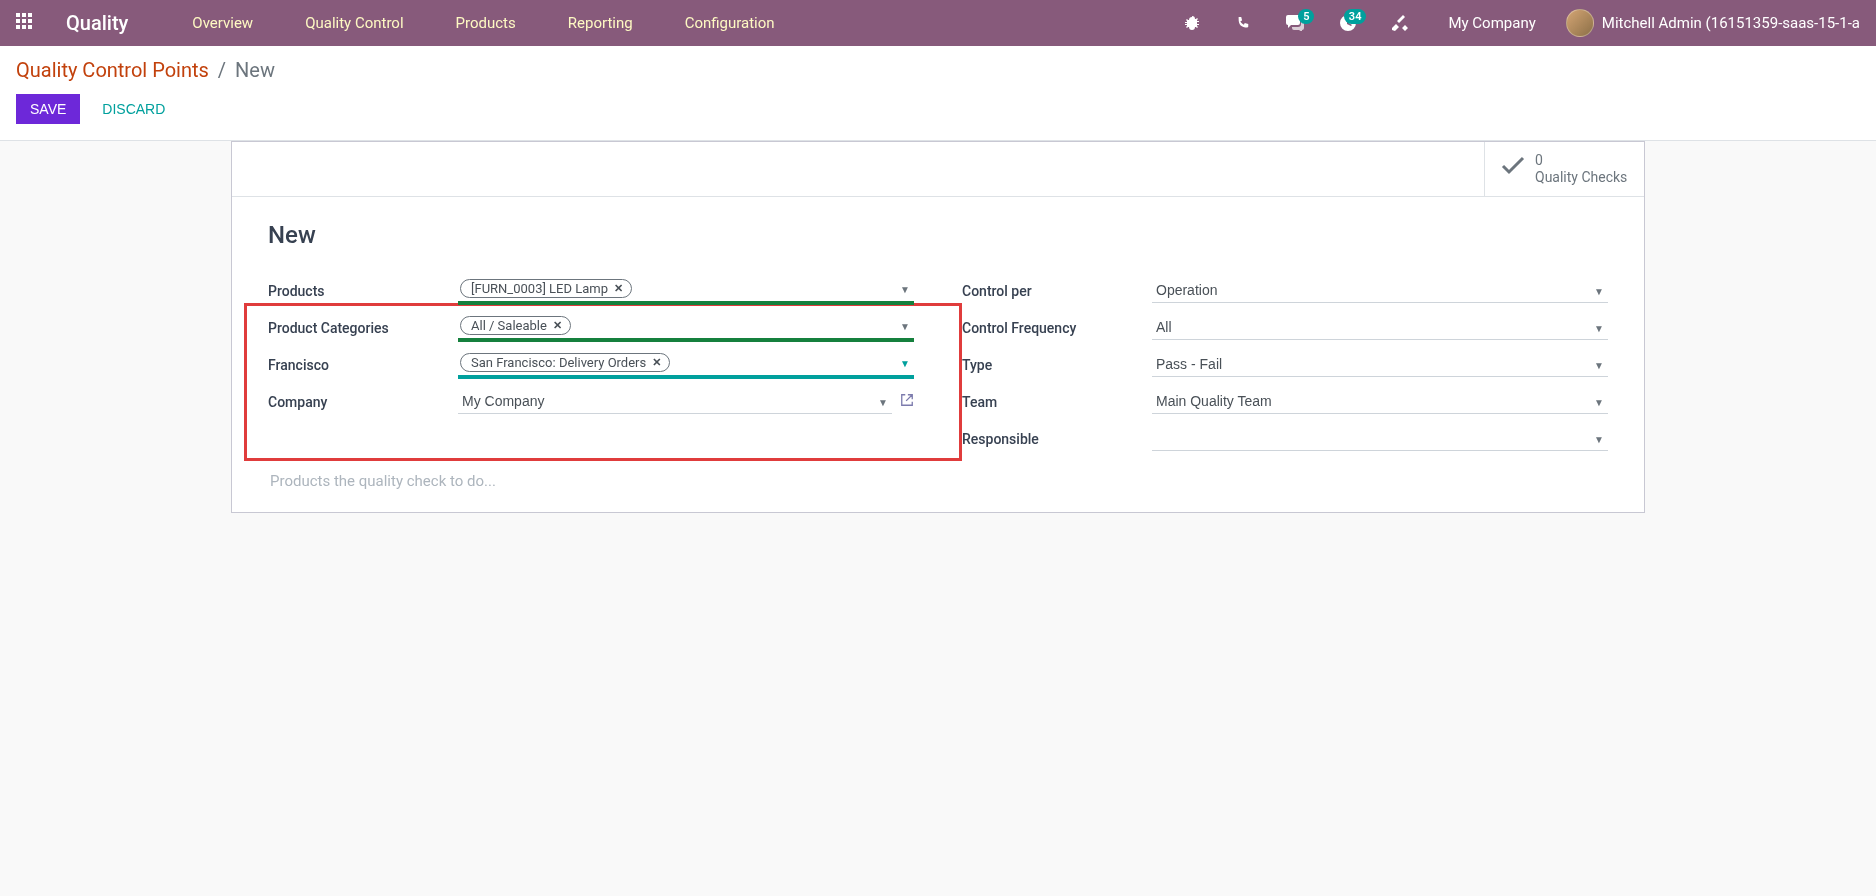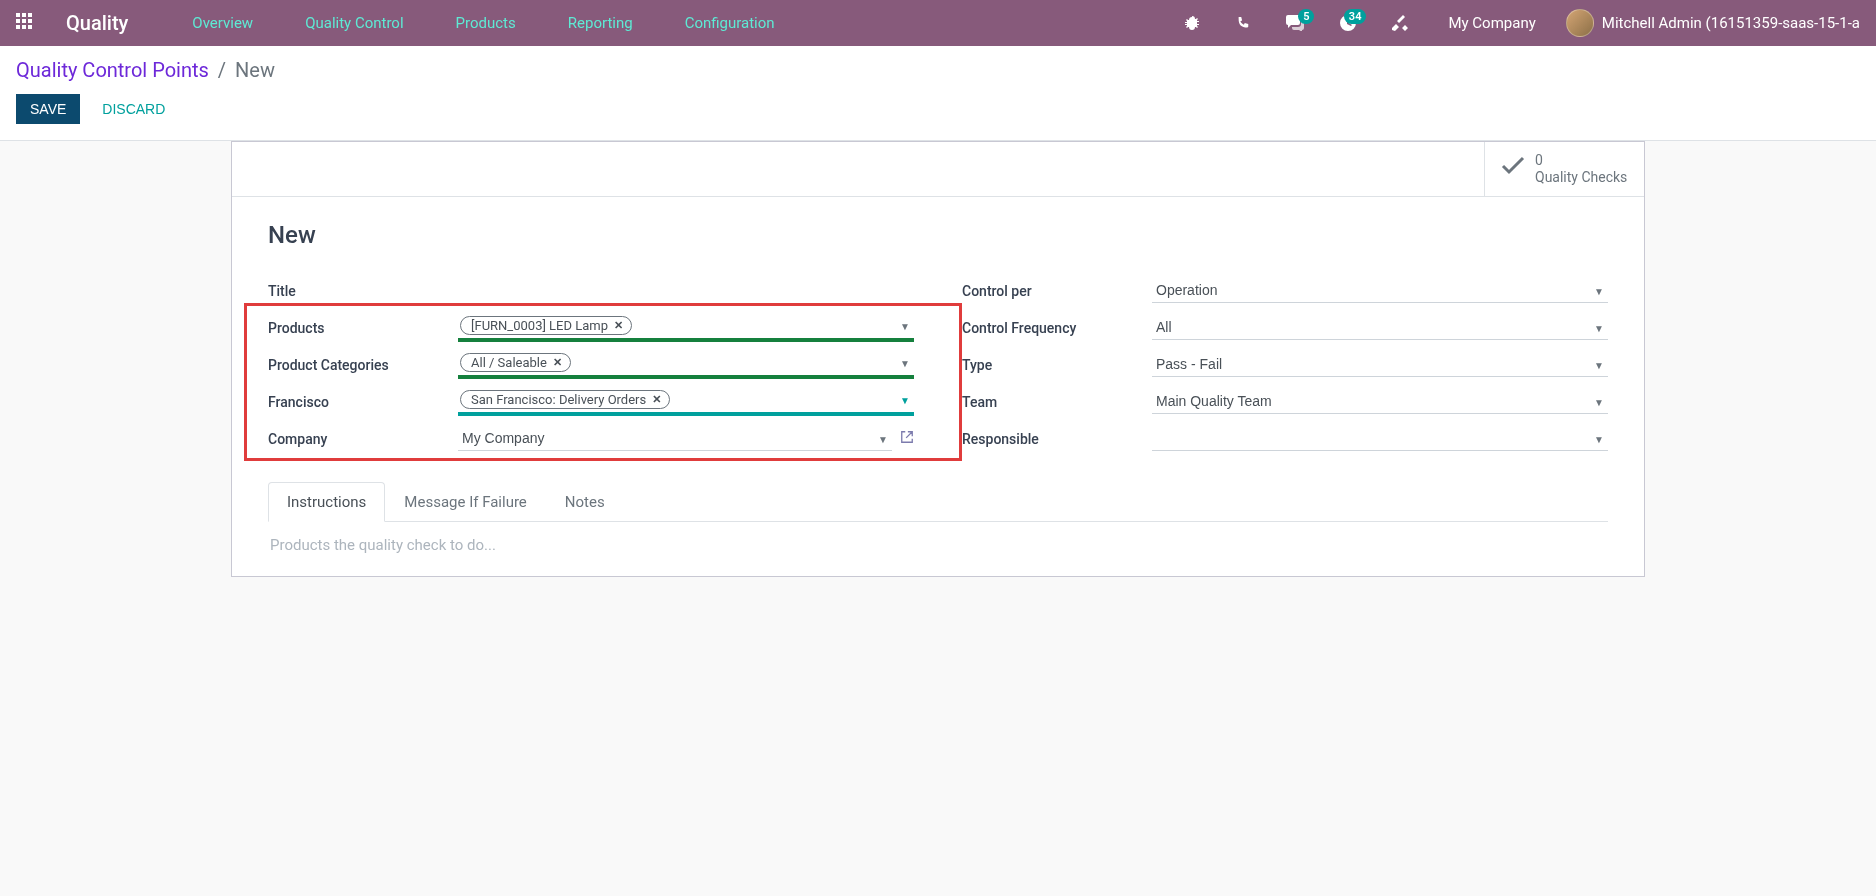--- a/index.html
+++ b/index.html
@@ -2,34 +2,34 @@
 <html><head>
 <meta charset="utf-8">
 <style>
 * { box-sizing: border-box; margin: 0; padding: 0; }
 body { font-family: -apple-system, BlinkMacSystemFont, "Segoe UI", Roboto, "Helvetica Neue", Arial, sans-serif; background: #f9f9f9; color: #374151; font-size: 14px; }
 
 .navbar { background: #875a7b; height: 46px; display: flex; align-items: center; padding: 0 16px; color: #fff; gap: 16px; }
 .navbar .apps-icon { width: 20px; height: 20px; display: grid; grid-template-columns: repeat(3,4px); grid-template-rows: repeat(3,4px); gap: 2px; cursor: pointer; }
 .navbar .apps-icon span { background: #fff; width: 4px; height: 4px; }
 .navbar .app-name { font-size: 20px; font-weight: 500; margin-left: 14px; margin-right: 30px; }
-.navbar .menu-item { color: #5eead4; text-decoration: none; font-size: 15px; padding: 0 18px; cursor: pointer; }
+.navbar .menu-item { color: #fef9c3; text-decoration: none; font-size: 15px; padding: 0 18px; cursor: pointer; }
 .navbar .spacer { flex: 1; }
 .navbar .icon-btn { position: relative; padding: 0 10px; cursor: pointer; display: flex; align-items: center; }
 .navbar .badge { position: absolute; top: -6px; right: 0px; background: #00a09d; color: #fff; border-radius: 10px; font-size: 11px; padding: 1px 5px; font-weight: 600; }
 .navbar .company { padding: 0 14px; font-size: 15px; cursor: pointer; }
 .navbar .user { display: flex; align-items: center; gap: 8px; font-size: 15px; cursor: pointer; }
 .navbar .avatar { width: 28px; height: 28px; border-radius: 50%; background: linear-gradient(135deg,#d4a574,#8b6f47); border: 1px solid rgba(255,255,255,0.3); }
 
 .control-panel { background: #fff; border-bottom: 1px solid #dee2e6; padding: 12px 16px 16px 16px; }
 .breadcrumb { font-size: 20px; color: #6c757d; margin-bottom: 12px; }
-.breadcrumb a { color: #6d28d9; text-decoration: none; cursor: pointer; }
+.breadcrumb a { color: #c2410c; text-decoration: none; cursor: pointer; }
 .breadcrumb .sep { color: #6c757d; padding: 0 4px; }
 .btn-row { display: flex; gap: 8px; align-items: center; }
-.btn-primary { background: #0c4a6e; color: #fff; border: none; padding: 7px 14px; font-size: 14px; font-weight: 500; cursor: pointer; text-transform: uppercase; }
+.btn-primary { background: #6d28d9; color: #fff; border: none; padding: 7px 14px; font-size: 14px; font-weight: 500; cursor: pointer; text-transform: uppercase; }
 .btn-secondary { background: transparent; color: #00a09d; border: none; padding: 7px 14px; font-size: 14px; font-weight: 500; cursor: pointer; text-transform: uppercase; }
 
 .content { max-width: 1430px; margin: 0 auto; padding: 0 8px; }
 .form-sheet { background: #fff; border: 1px solid #c8c8d3; margin-top: 0; }
 .button-box { display: flex; justify-content: flex-end; border-bottom: 1px solid #dee2e6; }
 .stat-btn { display: flex; align-items: center; gap: 10px; padding: 10px 16px; border-left: 1px solid #dee2e6; cursor: pointer; min-width: 160px; }
 .stat-btn .check-icon { color: #6c757d; font-size: 22px; }
 .stat-btn .stat-text { display: flex; flex-direction: column; color: #6c757d; font-size: 14px; line-height: 1.2; }
 
 .form-body { padding: 24px 36px 8px 36px; }
@@ -145,24 +145,20 @@
       </div>
     </div>
 
     <div class="form-body">
       <h1 class="form-title">New</h1>
 
       <div class="form-columns">
         <div class="form-col left-group">
           <div class="highlight-box" style="top:30px; left:-24px; right:-48px; height:158px;"></div>
 
-          <div class="form-row">
-            <div class="form-label">Title</div>
-            <div class="form-field"></div>
-          </div>
 
           <div class="form-row">
             <div class="form-label">Products</div>
             <div class="form-field">
               <div class="tag-field">
                 <span class="tag">
                   <span>[FURN_0003] LED Lamp</span>
                   <span class="tag-close">✕</span>
                 </span>
                 <span class="caret">▼</span>
@@ -244,23 +240,18 @@
           <div class="form-row">
             <div class="form-label">Responsible</div>
             <div class="form-field">
               <input class="field-input" value="" style="">
               <span class="caret">▼</span>
             </div>
           </div>
         </div>
       </div>
 
-      <div class="tabs">
-        <div class="tab active">Instructions</div>
-        <div class="tab">Message If Failure</div>
-        <div class="tab">Notes</div>
-      </div>
       <div class="tab-content">
         <div class="placeholder-text">Products the quality check to do...</div>
       </div>
     </div>
   </div>
 </div>
 
 </body></html>

